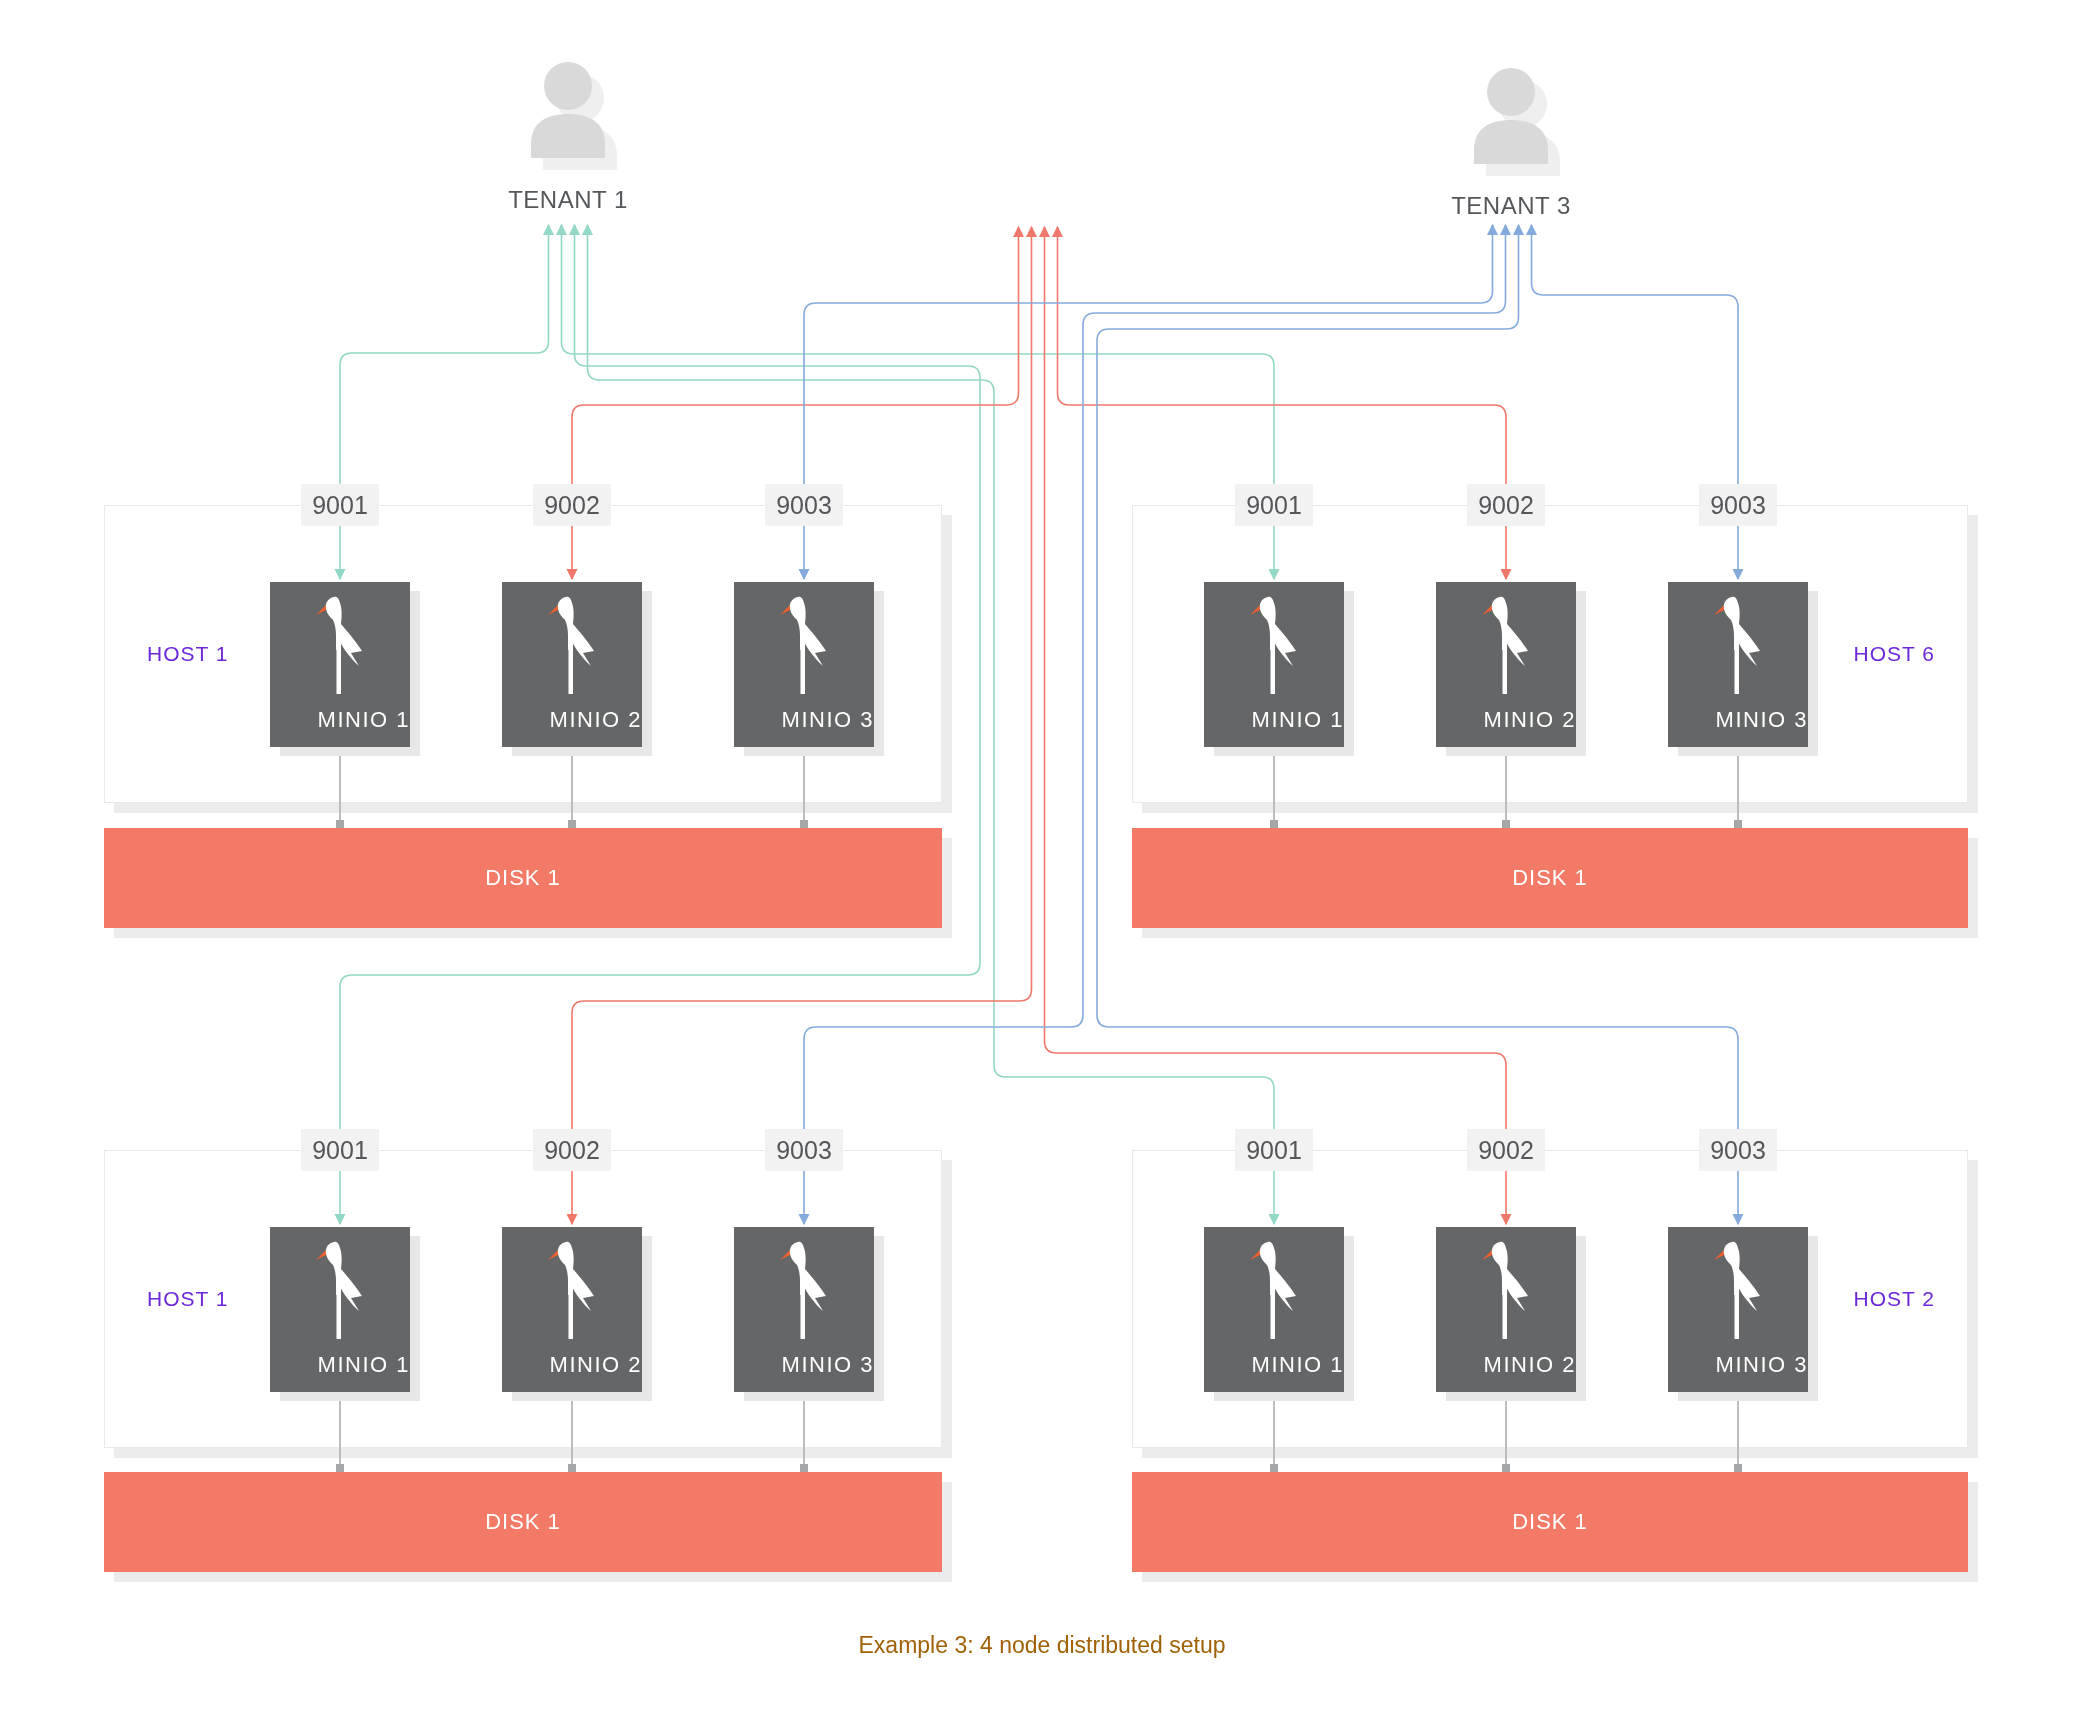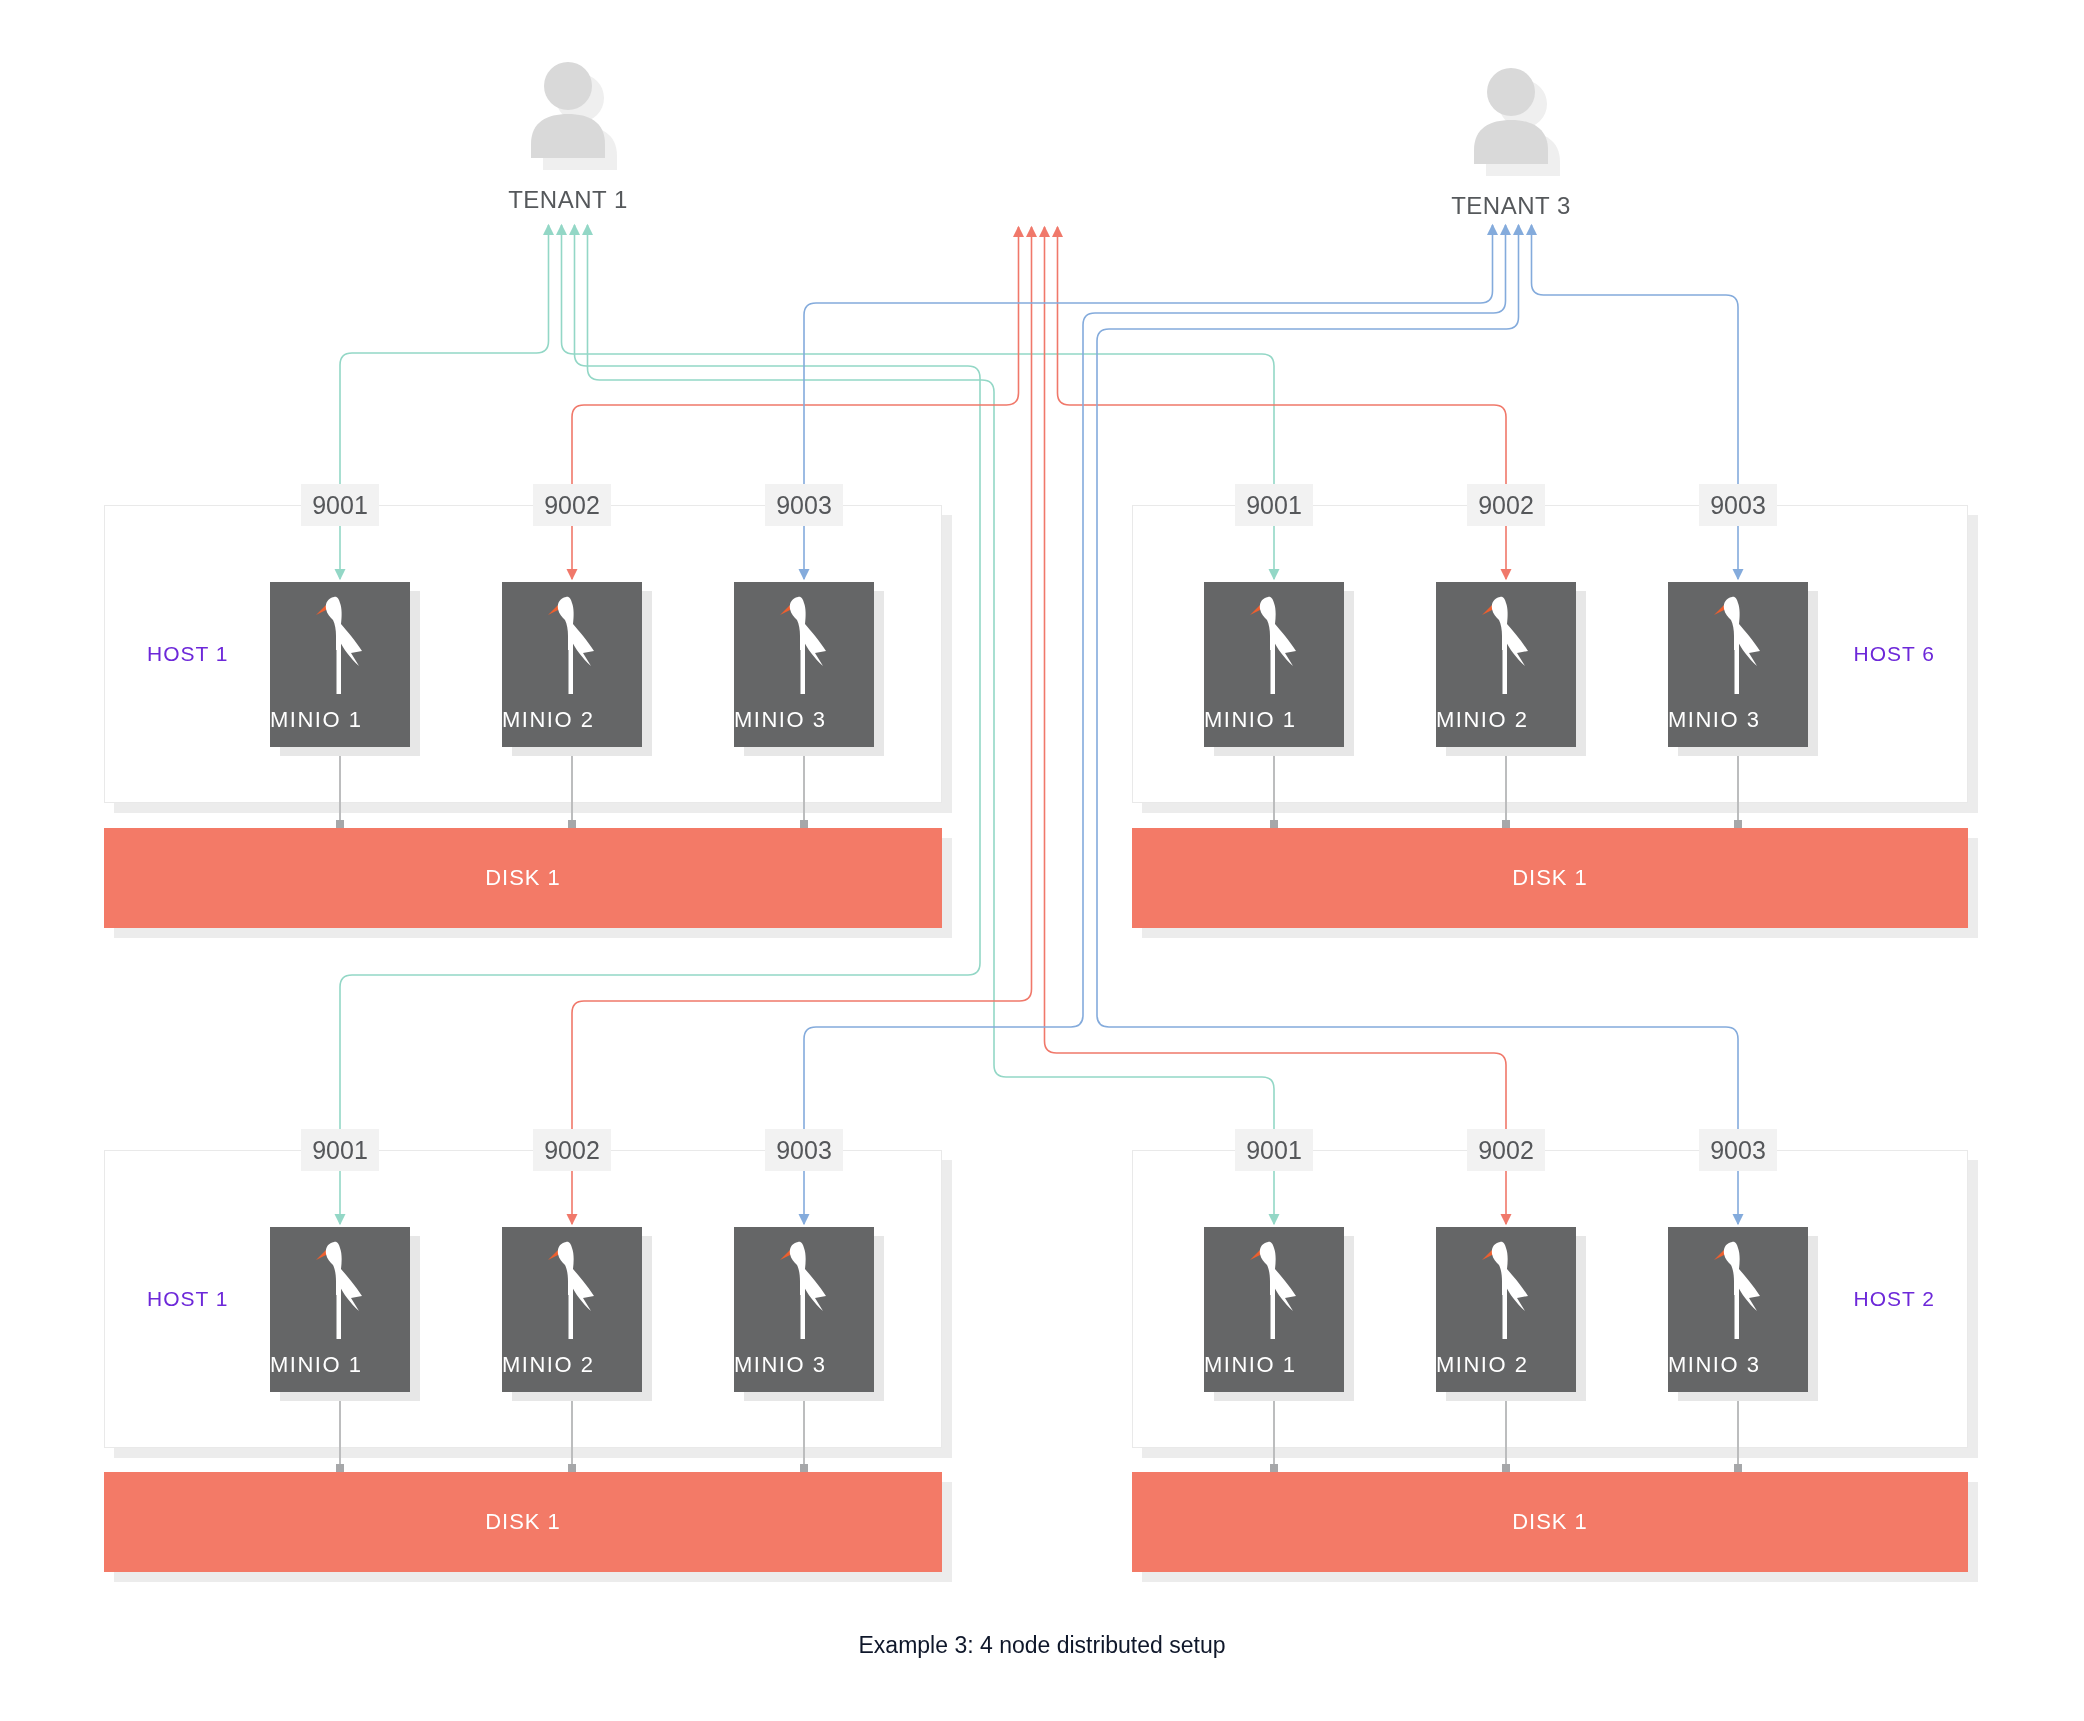--- a/index.html
+++ b/index.html
@@ -29,34 +29,34 @@
     position:absolute;width:78px;height:42px;line-height:42px;
     background:#f2f2f2;color:#55575a;font-size:25px;text-align:center;
     z-index:3;
   }
   .node{
     position:absolute;width:140px;height:165px;background:#656667;
     box-shadow:10px 9px 0 0 #e7e7e7;z-index:3;
   }
   .node svg{display:block;margin:12px auto 0 auto;}
   .node-label{
-    position:absolute;bottom:14px;width:100%;text-align:left;
+    position:absolute;bottom:14px;width:100%;text-align:right;
     color:#ffffff;font-size:22px;letter-spacing:1.5px;white-space:nowrap;
   }
   .disk{
     position:absolute;box-shadow:10px 10px 0 0 #ececec;z-index:1;
     color:#ffffff;text-align:center;font-size:22px;letter-spacing:1px;
   }
   .disk-label{line-height:100px;}
   .stub{position:absolute;width:2px;background:#bcbdbe;z-index:2;}
   .stub-dot{position:absolute;width:8px;height:8px;background:#a6a7a9;left:-3px;}
   #wires{position:absolute;left:0;top:0;z-index:2;pointer-events:none;}
   .caption{
     position:absolute;left:0;right:0;text-align:center;
-    font-size:23px;color:#0f172a;z-index:4;
+    font-size:23px;color:#a16207;z-index:4;
   }
 </style>
 </head>
 <body>
 
 <div id="canvas" style="width: 2084px; height: 1721px;">
   <div class="caption" style="top: 1632px;">Example 3: 4 node distributed setup</div>
 <svg id="wires" width="2084" height="1721">
       <defs>
         <marker id="arrow-0-end" viewBox="0 0 10 10" refX="8" refY="5" markerWidth="8" markerHeight="8" orient="auto">

